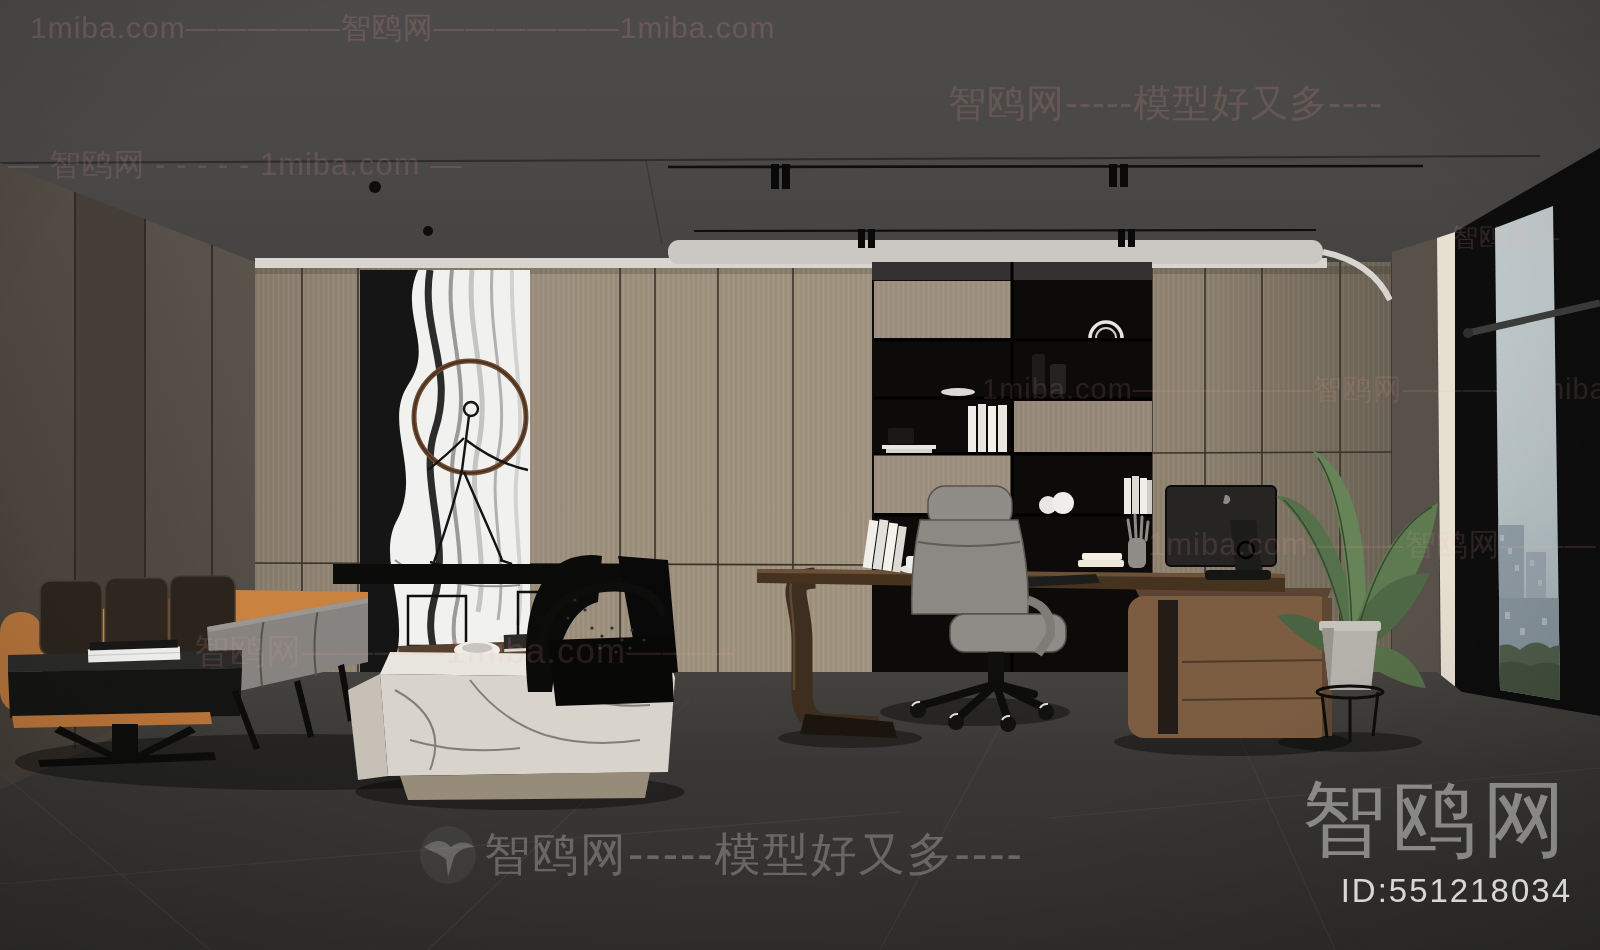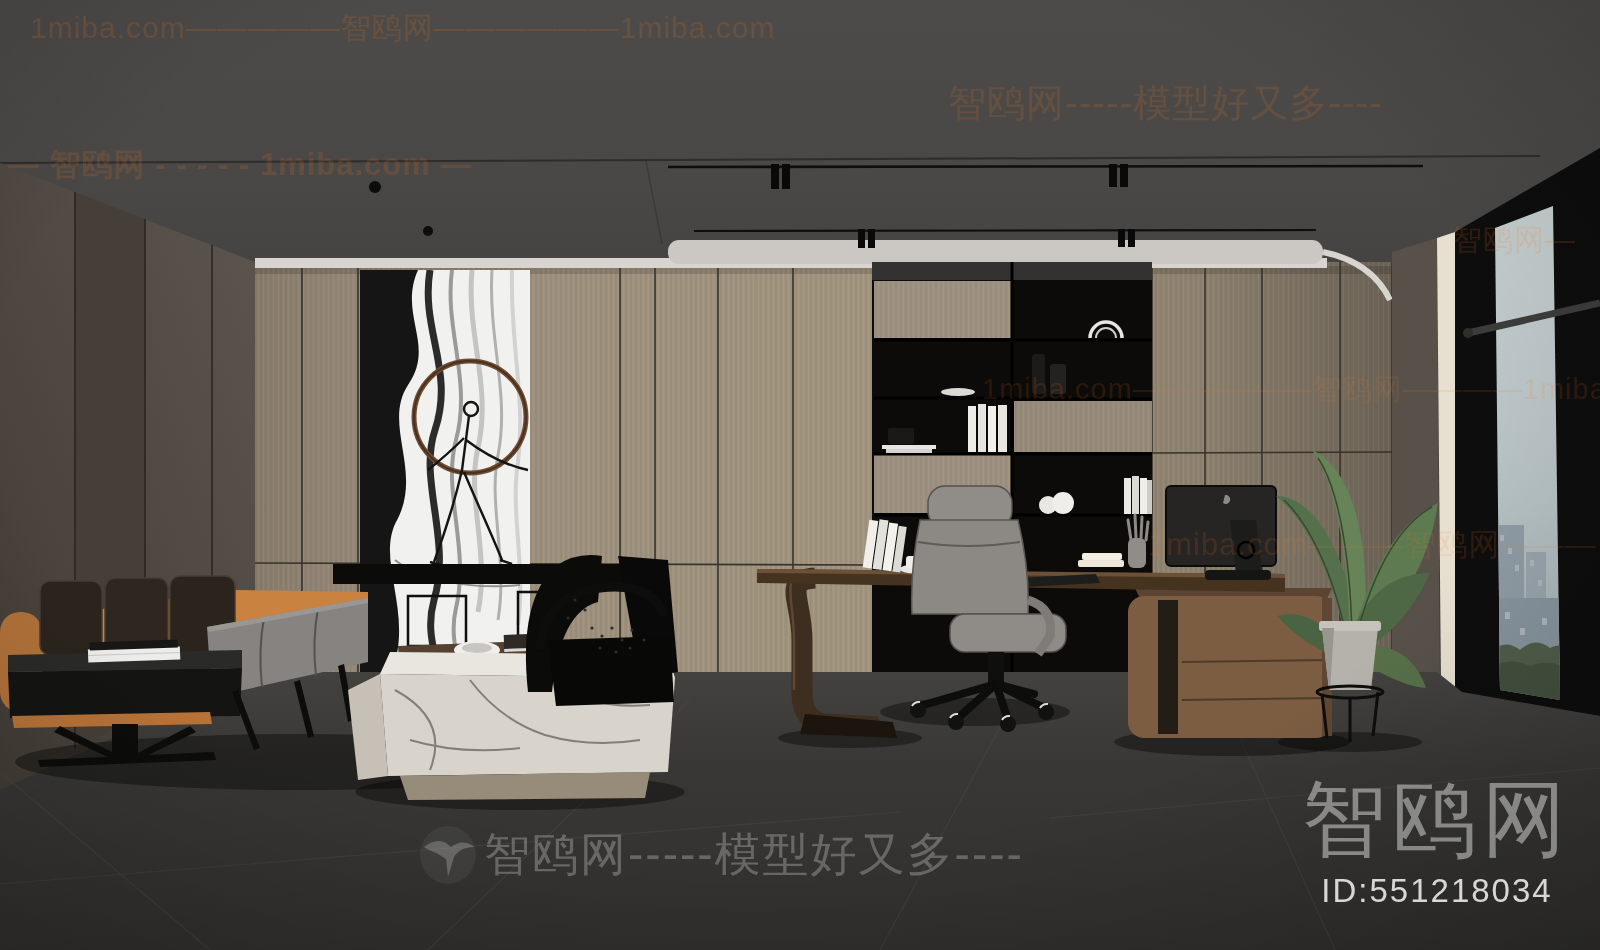--- a/index.html
+++ b/index.html
@@ -1,33 +1,33 @@
 <!DOCTYPE html>
 <html><head>
 <meta charset="utf-8">
 <style>
   html,body{margin:0;padding:0;background:#222;}
   #stage{position:relative;width:1600px;height:950px;overflow:hidden;
          font-family:"Liberation Sans","DejaVu Sans",sans-serif;background:#3a3937;}
   #stage svg.scene{position:absolute;left:0;top:0;width:1600px;height:950px;display:block;}
   .wm-layer{position:absolute;left:0;top:0;width:1600px;height:950px;pointer-events:none;}
-  .wm{position:absolute;color:#f97316;white-space:nowrap;letter-spacing:1px;}
+  .wm{position:absolute;color:#fca5a5;white-space:nowrap;letter-spacing:1px;}
   .wm-topleft{left:30px;top:8px;font-size:30px;opacity:.16;}
   .wm-topright{left:948px;top:78px;font-size:38px;opacity:.15;}
-  .wm-r0{left:8px;top:144px;font-size:31px;opacity:.14;font-weight:bold;}
+  .wm-r0{left:8px;top:144px;font-size:31px;opacity:.14;}
   .wm-r1{left:128px;top:258px;font-size:29px;opacity:.12;}
   .wm-r2{left:982px;top:370px;font-size:29px;opacity:.12;}
   .wm-r3{left:6px;top:442px;font-size:30px;opacity:.13;}
   .wm-r4{left:1148px;top:524px;font-size:31px;opacity:.13;}
   .wm-r5{left:194px;top:628px;font-size:35px;opacity:.13;}
-  .wm-r6{left:1452px;top:220px;font-size:30px;opacity:.15;}
+  .wm-r6{left:1452px;top:220px;font-size:26px;opacity:.15;}
   .brand-bottom{position:absolute;left:418px;top:824px;display:flex;align-items:center;opacity:.40;}
   .brand-bottom .bird{width:60px;height:60px;margin-right:6px;}
   .brand-bottom .brand-text{font-size:46px;color:#b5b5b5;letter-spacing:2px;white-space:nowrap;}
-  .corner{position:absolute;right:28px;bottom:40px;text-align:center;}
+  .corner{position:absolute;right:28px;bottom:40px;text-align:right;}
   .corner .corner-brand{font-size:84px;line-height:86px;color:#c3c3c3;opacity:.60;letter-spacing:6px;}
   .corner .corner-id{font-size:33px;color:#efefef;opacity:.88;letter-spacing:2px;margin-top:10px;}
 </style>
 </head>
 <body>
 
 <div id="stage">
 
 <svg class="scene" viewBox="0 0 1600 950" aria-hidden="true">
   <defs>
@@ -436,20 +436,21 @@
 
   <rect x="0" y="0" width="1600" height="950" fill="url(#vignette)"></rect>
 </svg>
 
 <div class="wm-layer">
   <div class="wm wm-topleft">1miba.com—————智鸥网——————1miba.com</div>
   <div class="wm wm-topright">智鸥网-----模型好又多----</div>
   <div class="wm wm-r0">— 智鸥网 - - - - - 1miba.com —</div>
   <div class="wm wm-r2">1miba.com——————智鸥网————1miba.com</div>
   <div class="wm wm-r4">1miba.com———智鸥网———</div>
+  <div class="wm wm-r5">智鸥网————1miba.com———</div>
   <div class="wm wm-r6">智鸥网—</div>
 
   <div class="brand-bottom">
     <svg class="bird" viewBox="0 0 60 60">
       <ellipse cx="30" cy="30" rx="28" ry="29" fill="rgba(130,130,130,0.35)"></ellipse>
       <path d="M6,22 C16,14 26,14 33,22 C40,16 50,16 56,22 C46,22 40,26 36,32 L30,52 L28,34 C20,28 12,26 6,22 Z" fill="rgba(215,215,215,0.75)"></path>
     </svg>
     <span class="brand-text">智鸥网-----模型好又多----</span>
   </div>
 

